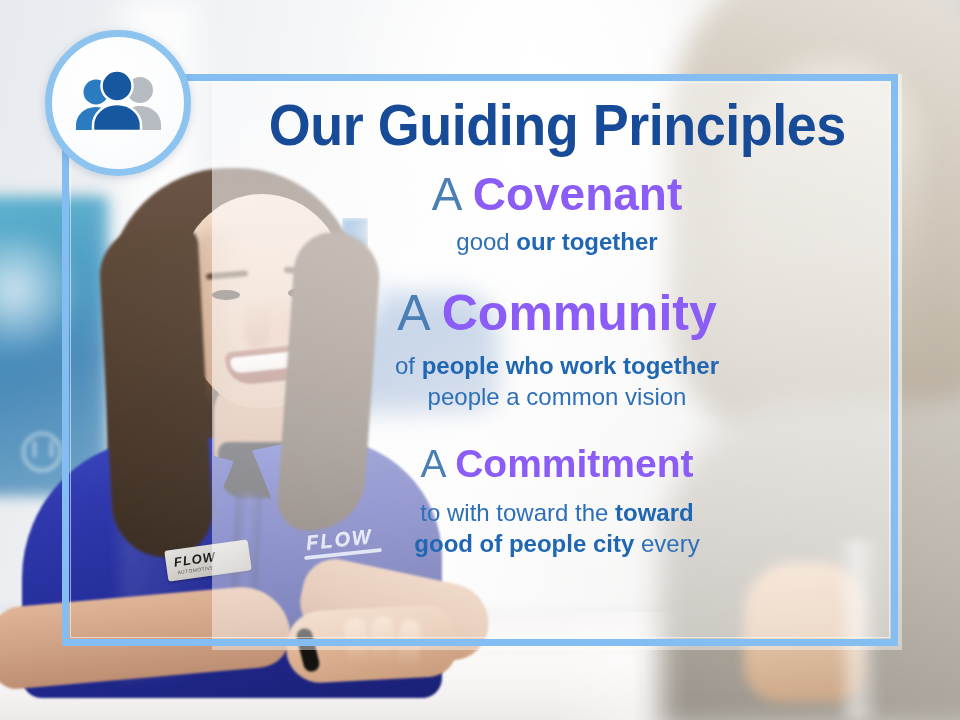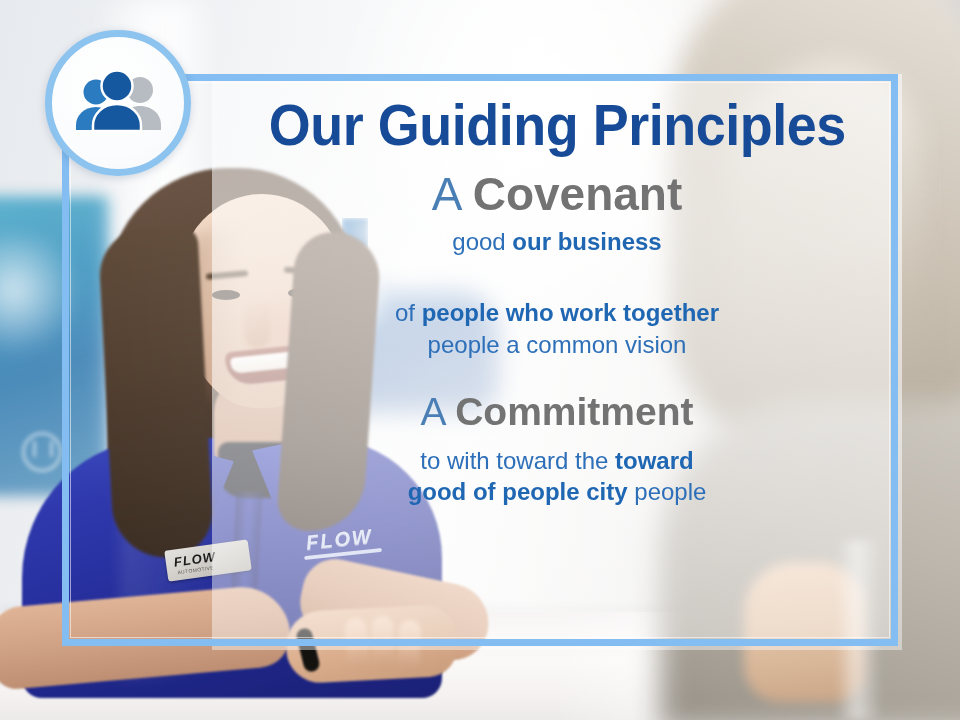--- a/index.html
+++ b/index.html
@@ -573,21 +573,21 @@
     line-height: 1.05;
     color: #2d6fb8;
     white-space: nowrap;
   }
   .headline .art {
     font-weight: 400;
     color: #4a7fb5;
   }
   .headline .key {
     font-weight: 700;
-    color: #737373;
+    color: #8b5cf6;
   }
 
   .sub {
     font-family: "Liberation Sans", sans-serif;
     font-size: 24px;
     line-height: 1.30;
     color: #2d6fb8;
     margin-top: 6px;
     font-weight: 400;
   }
@@ -703,36 +703,40 @@
   <div class="content">
 
     <div class="title">Our Guiding Principles</div>
 
     <div class="block covenant">
       <div class="headline">
         <span class="art">A</span>
         <span class="key">Covenant</span>
       </div>
       <div class="sub">
-        <span class="sub-line"><span>good </span><b>our business</b></span>
+        <span class="sub-line"><span>good </span><b>our together</b></span>
       </div>
     </div>
 
     <div class="block community">
+      <div class="headline">
+        <span class="art">A</span>
+        <span class="key">Community</span>
+      </div>
       <div class="sub">
         <span class="sub-line"><span>of </span><b>people who work together</b></span>
         <span class="sub-line"><span>people a common vision</span></span>
       </div>
     </div>
 
     <div class="block commitment">
       <div class="headline">
         <span class="art">A</span>
         <span class="key">Commitment</span>
       </div>
       <div class="sub">
         <span class="sub-line"><span>to with toward the </span><b>toward</b></span>
-        <span class="sub-line"><b>good of people city</b><span> people</span></span>
+        <span class="sub-line"><b>good of people city</b><span> every</span></span>
       </div>
     </div>
 
   </div>
 </div>
 
 </body></html>

